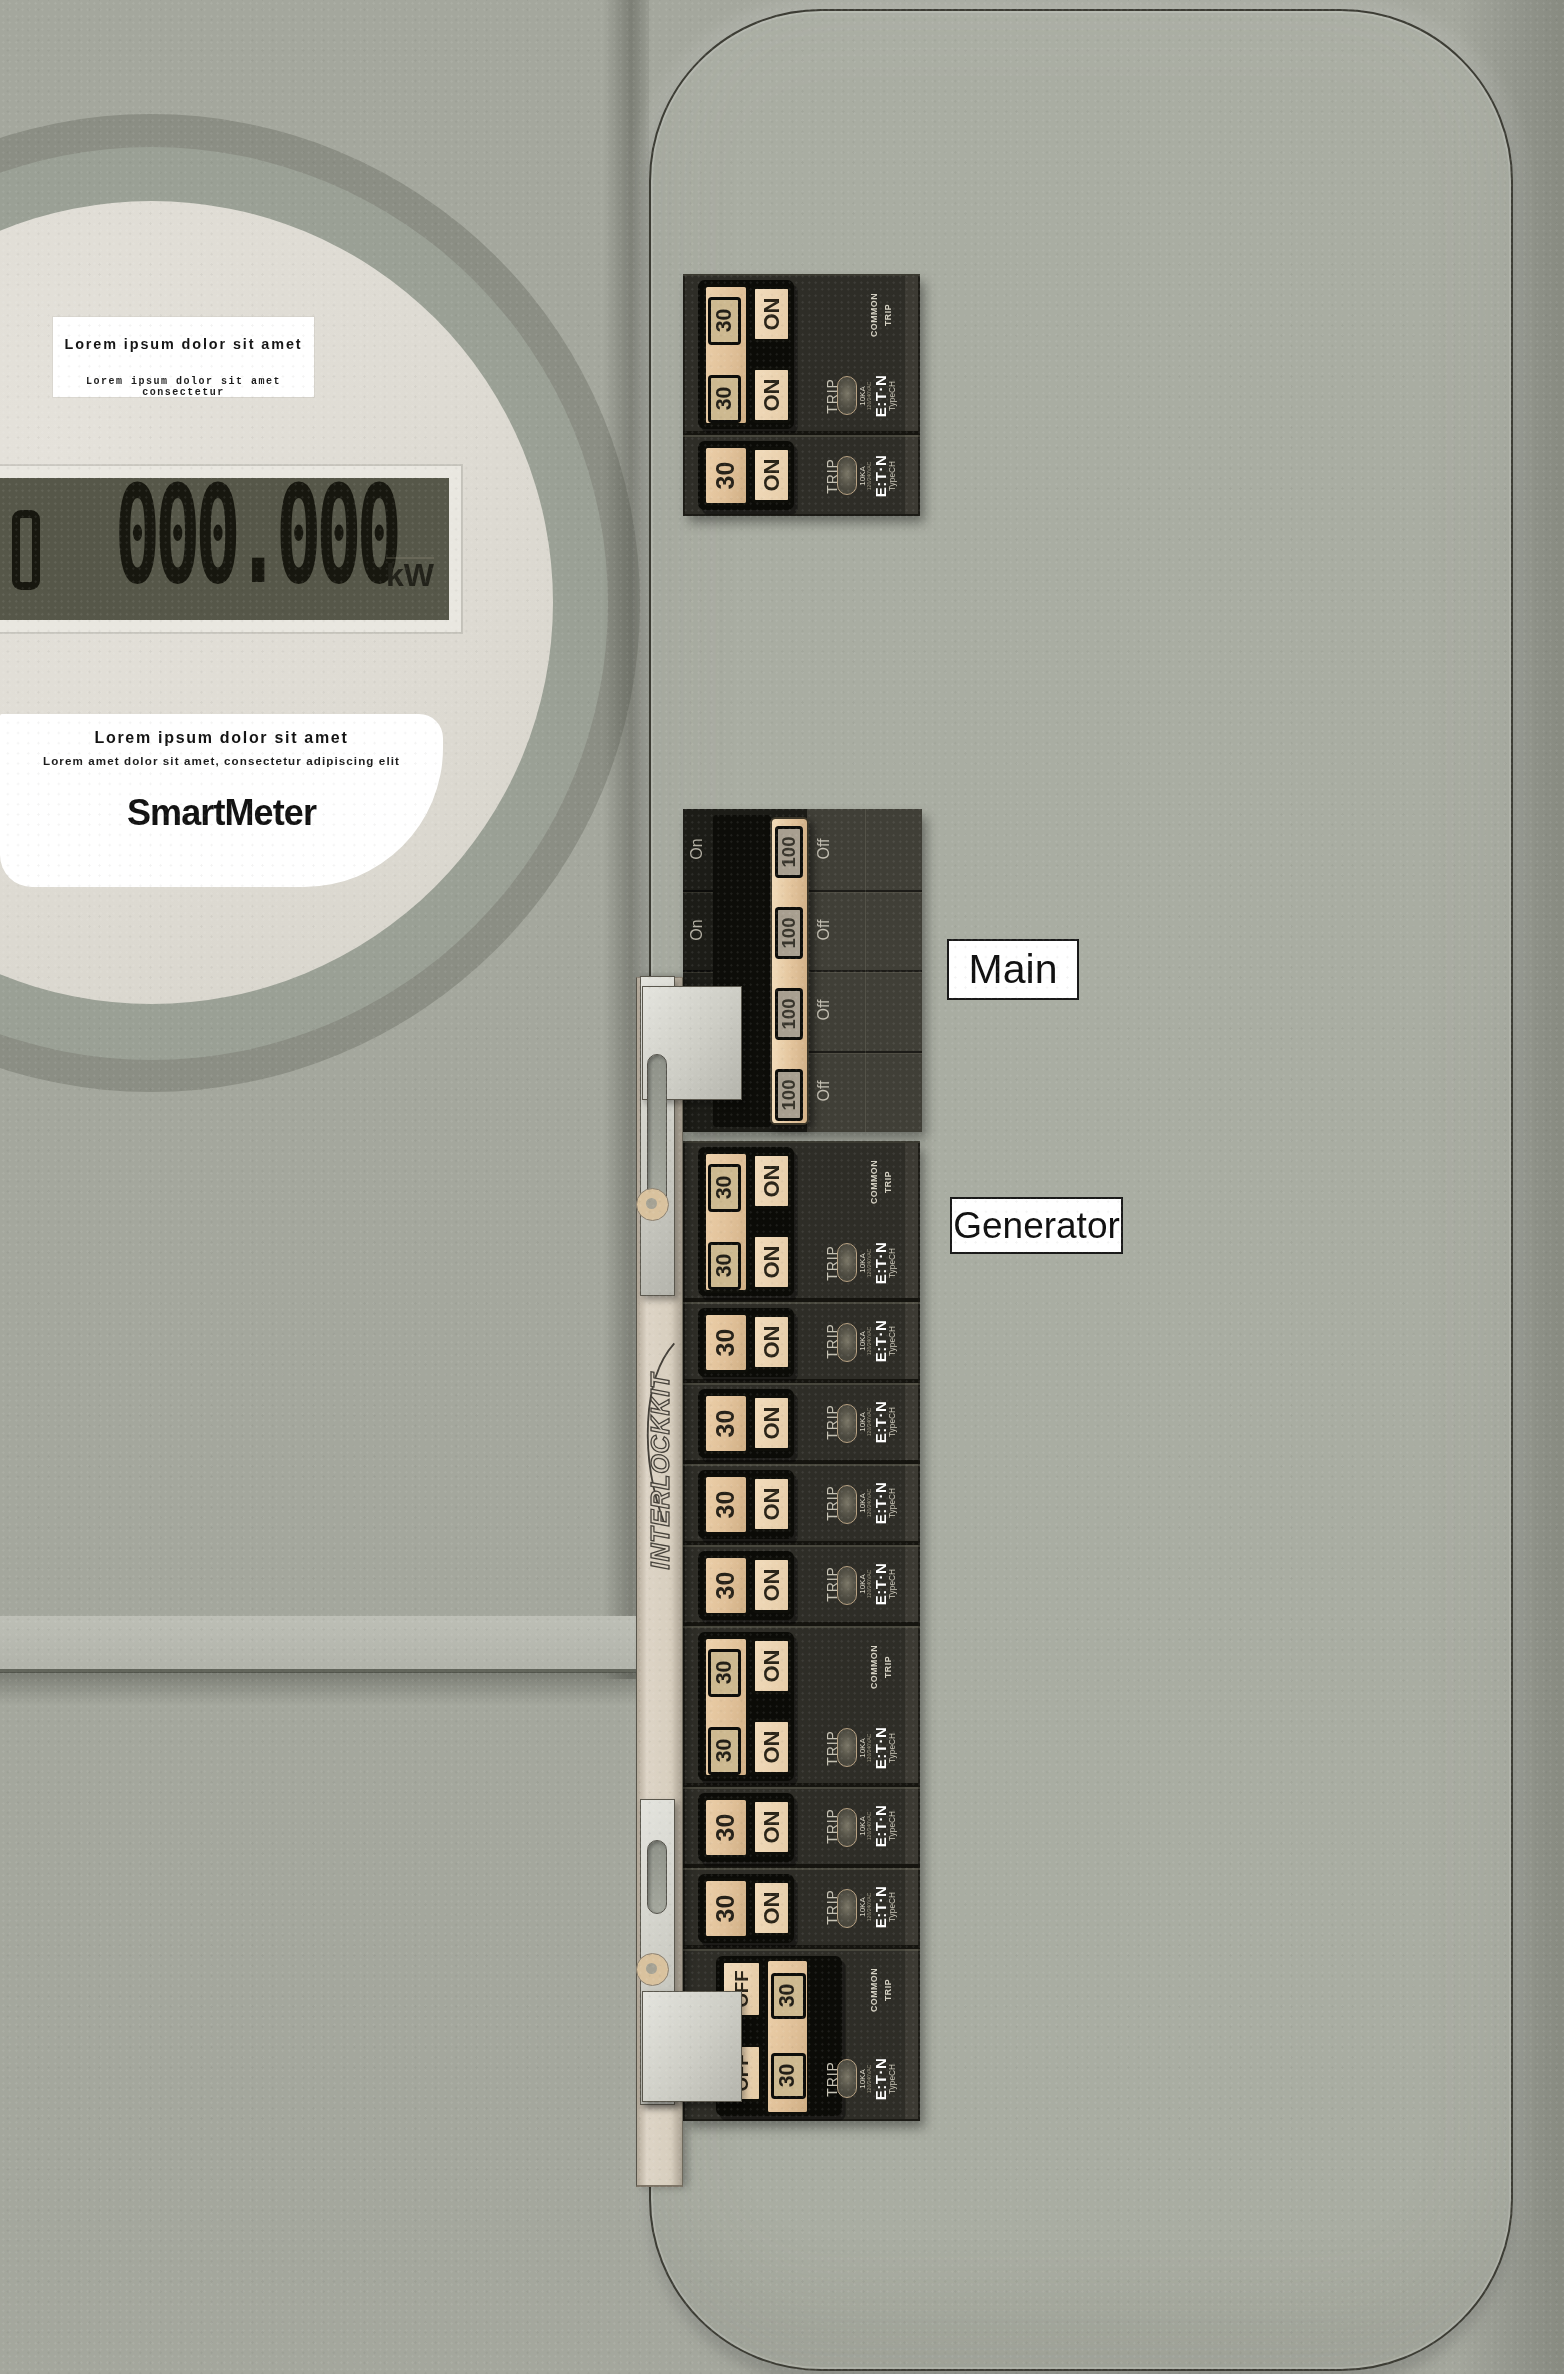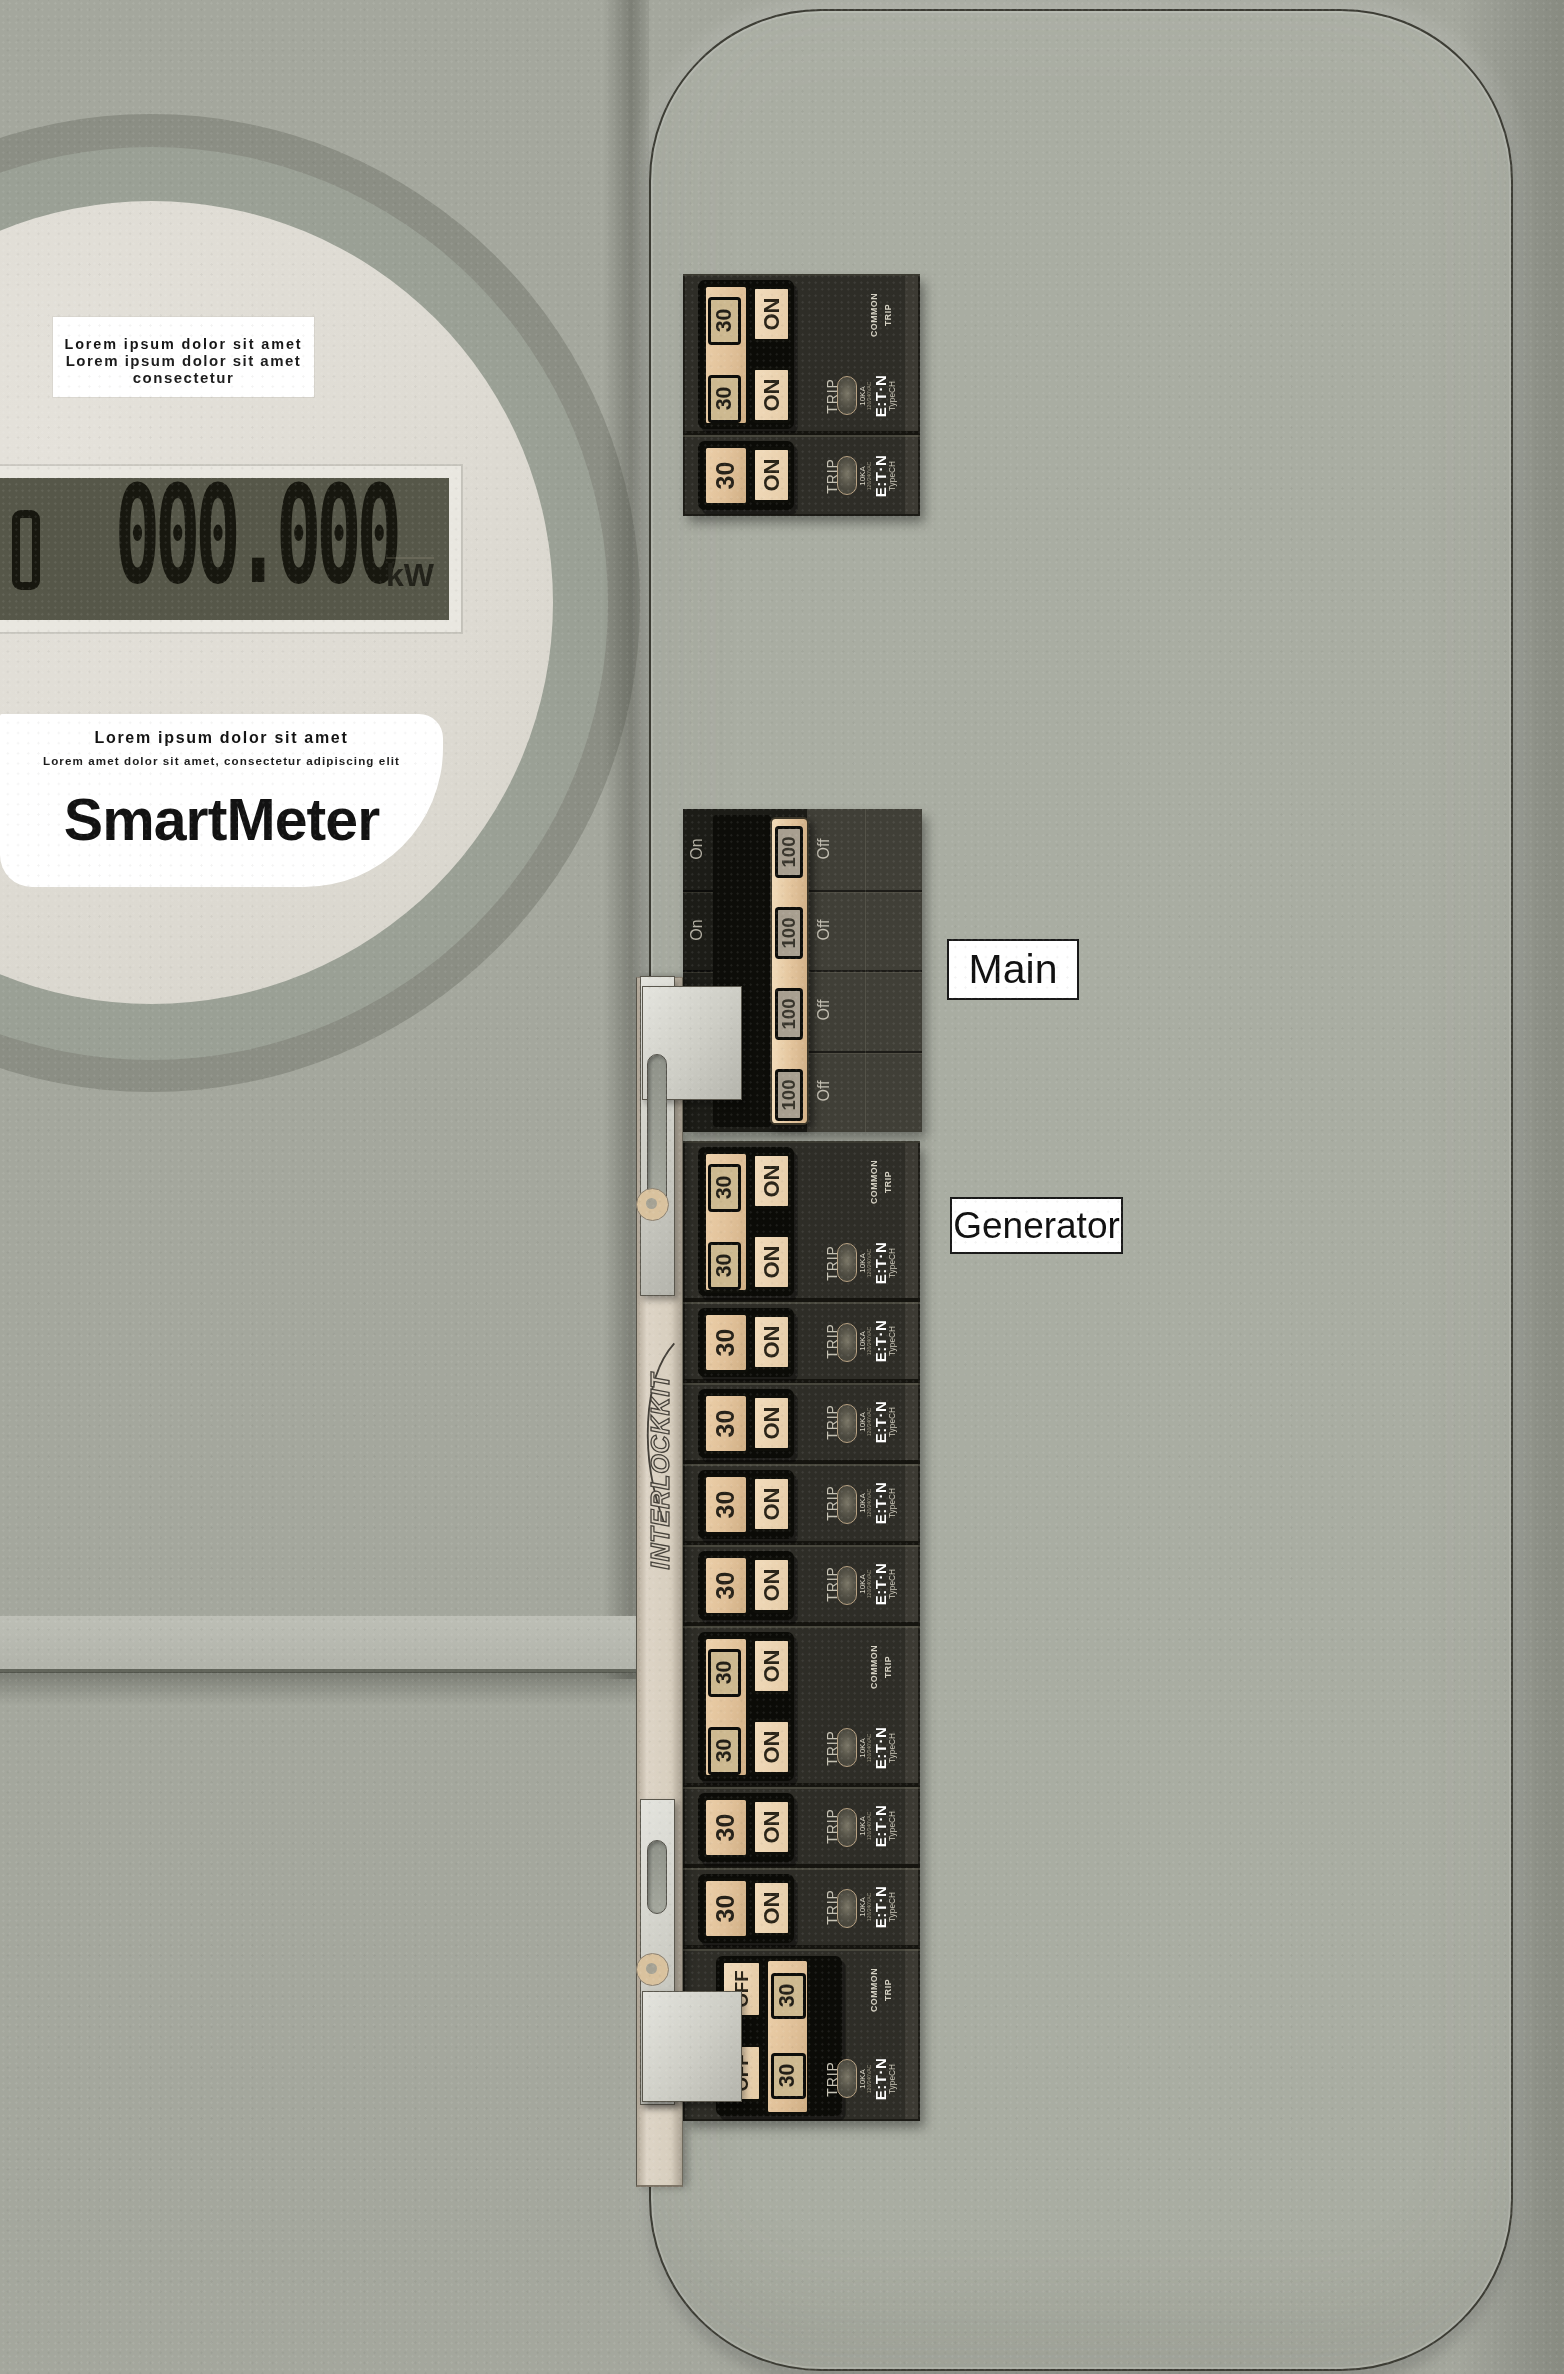--- a/index.html
+++ b/index.html
@@ -13,32 +13,32 @@
                      radial-gradient(rgba(40,42,36,0.10) 0.9px,transparent 1.3px);
     background-size:6.5px 6.5px,10.2px 10.2px;background-position:0 0,2.8px 4.6px;opacity:.55;}
   
   .ring-outer{left:-338px;top:114px;width:978px;height:978px;border-radius:50%;background:#8b8e84;z-index:1;}
   .ring-mid{left:-305px;top:147px;width:913px;height:913px;border-radius:50%;background:#9aa095;z-index:2;}
   .meter-face{left:-250px;top:201px;width:803px;height:803px;border-radius:50%;overflow:hidden;z-index:3;
     background:radial-gradient(circle at 38% 32%,#e5e2db 0%,#ddDAD2 60%,#d6d3ca 100%);}
   .label-top{left:303px;top:116px;width:261px;height:80px;background:#fff;box-shadow:0 0 0 0.9px rgba(0,0,0,0.05);
     text-align:center;color:#141414;padding-top:18.6px;box-sizing:border-box;}
   .label-top .l1{font-size:14.4px;font-weight:bold;letter-spacing:1.9px;}
-  .label-top .l2{font-size:15px;font-weight:bold;letter-spacing:1.5px;margin-top:0;color:#1c1c1c;}
+  .label-top .l2{font-size:10px;font-weight:bold;letter-spacing:1.5px;margin-top:24px;color:#1c1c1c;font-family:Liberation Mono, monospace;}
   .lcd{left:213px;top:265px;width:498px;height:166px;background:#565749;border:12px solid #e9e7e0;box-sizing:border-box;
     box-shadow:0 0 0 1.9px rgba(120,120,110,0.25);}
   .lcd .digits{position:absolute;right:52px;bottom:16.7px;font-family:"DejaVu Sans Mono",monospace;font-weight:bold;
     font-size:135px;line-height:1;color:#17170f;letter-spacing:-9.3px;transform:scaleX(0.56);transform-origin:100% 50%;}
   .lcd .unit{position:absolute;right:15px;bottom:26px;font-size:32px;font-weight:bold;color:#22221a;}
   .mini{position:absolute;width:28px;height:80px;border:8.3px solid #17170f;border-radius:9.3px;top:32px;box-sizing:border-box;} .mini.m2{left:37px;}
   .label-mid{left:250px;top:513px;width:443px;height:173px;background:#fff;border-radius:1.9px 24px 139px 32px;
     text-align:center;color:#121212;padding-top:15px;box-sizing:border-box;}
   .label-mid .l1{font-size:16px;font-weight:bold;letter-spacing:1.7px;}
   .label-mid .l2{font-size:11.6px;font-weight:bold;letter-spacing:1.1px;margin-top:7.4px;color:#1b1b1b;}
-  .label-mid .brand{font-size:59px;font-weight:bold;letter-spacing:-0.9px;margin-top:19px;}
+  .label-mid .brand{font-size:36px;font-weight:bold;letter-spacing:-0.9px;margin-top:25px;}
   .board-shadow{left:603px;top:0;width:46px;height:1679px;z-index:5;
     background:linear-gradient(90deg,rgba(70,72,64,0) 0%,rgba(70,72,64,0.42) 62%,rgba(70,72,64,0.12) 100%);}
   .ledge{left:0;top:1616px;width:649px;height:57px;z-index:6;
     background:linear-gradient(180deg,#bdbfb6,#b1b3aa);border-bottom:4.6px solid #63665c;box-sizing:border-box;}
   .ledge-shadow{left:0;top:1672px;width:649px;height:33px;z-index:6;
     background:linear-gradient(180deg,rgba(55,57,50,0.38),rgba(55,57,50,0));}
   
   .panel{left:649px;top:9.3px;width:864px;height:2362px;border-radius:172px;z-index:8;
     background:#a9ada2;border:2.8px solid #3c3c34;box-sizing:border-box;
     box-shadow:inset 0 0 0 1.9px rgba(255,255,255,0.14),inset 0 0 102px rgba(255,255,255,0.12),

